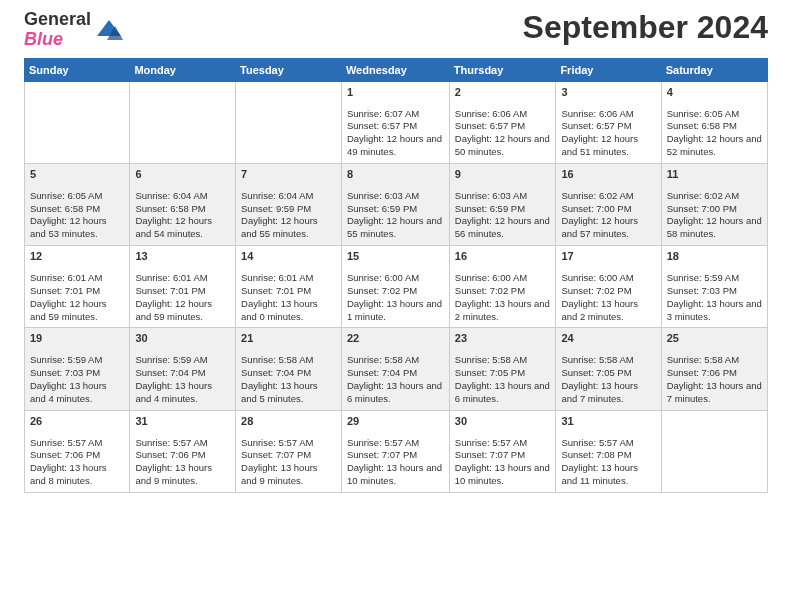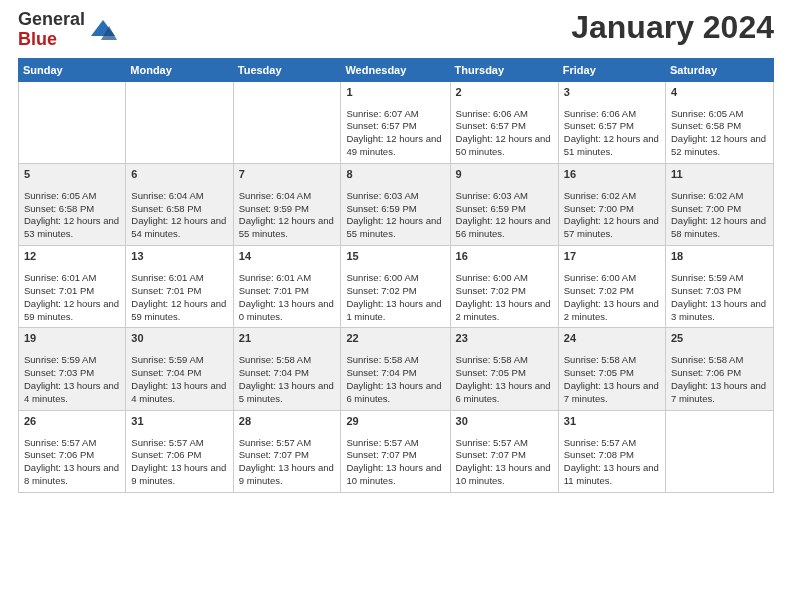--- a/index.html
+++ b/index.html
@@ -6,39 +6,39 @@
     body {
       width: 792px;
       height: 612px;
       font-family: Arial, sans-serif;
       background: #fff;
       overflow: hidden;
     }
     .page {
       width: 792px;
       height: 612px;
-      padding: 10px 18px;
+      padding: 10px 24px;
     }
     .header {
       display: flex;
       justify-content: space-between;
       align-items: flex-start;
       margin-bottom: 8px;
     }
     .logo {
       display: flex;
       align-items: center;
     }
     .logo-text {
       font-size: 18px;
       font-weight: bold;
       line-height: 1.1;
     }
     .logo-general { color: #333; }
-    .logo-blue { color: #b91c1c; }
+    .logo-blue { color: #ec4899; font-style: italic; }
     .logo-icon {
       width: 28px;
       height: 28px;
       margin-left: 4px;
     }
     .title-block {
       text-align: right;
     }
     .cal-title {
       font-size: 32px;
@@ -106,21 +106,21 @@
           <span class="logo-general">General</span><br>
           <span class="logo-blue">Blue</span>
         </div>
       </div>
       <svg class="logo-icon" viewBox="0 0 28 28">
         <polygon points="14,4 26,20 2,20" fill="#2a6db5"></polygon>
         <polygon points="20,10 28,24 12,24" fill="#1a4a80" opacity="0.7"></polygon>
       </svg>
     </div>
     <div class="title-block">
-      <div class="cal-title">January 2024</div>
+      <div class="cal-title">September 2024</div>
     </div>
   </div>
 
   <table>
     <thead>
       <tr>
       <th>Sunday</th>
           <th>Monday</th>
           <th>Tuesday</th>
           <th>Wednesday</th>

